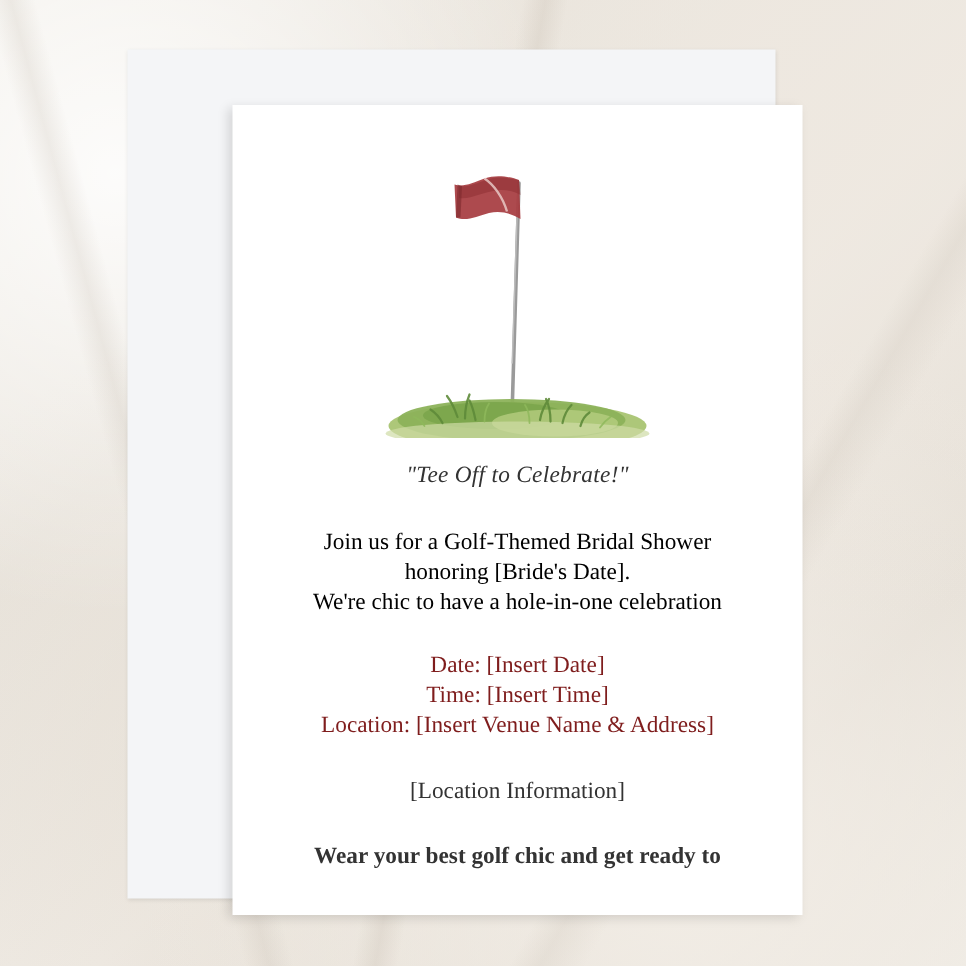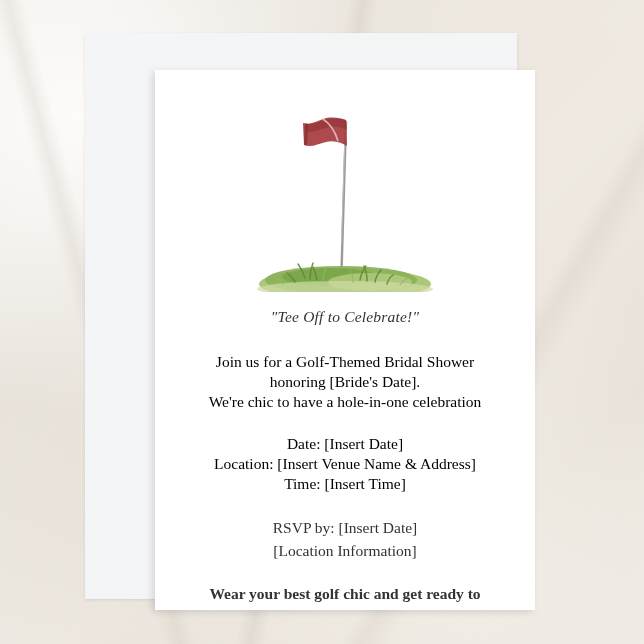--- a/index.html
+++ b/index.html
@@ -91,21 +91,21 @@
     line-height: 20px;
     margin: 0 0 22px 0;
     color: #000000;
   }
   .para .line { display: block; }
 
   .details {
     font-size: 15.5px;
     line-height: 20px;
     margin: 0 0 22px 0;
-    color: #000000;
+    color: #7f1d1d;
   }
   .details .line { display: block; }
 
   .rsvp {
     font-size: 15.5px;
     line-height: 23px;
     margin: 0 0 22px 0;
     color: #333333;
   }
   .rsvp .line { display: block; }
@@ -169,26 +169,25 @@
       <p class="tagline">"Tee Off to Celebrate!"</p>
 
       <p class="para">
         <span class="line">Join us for a Golf-Themed Bridal Shower</span>
         <span class="line">honoring [Bride's Date].</span>
         <span class="line">We're chic to have a hole-in-one celebration</span>
       </p>
 
       <p class="details">
         <span class="line">Date: [Insert Date]</span>
+        <span class="line">Time: [Insert Time]</span>
         <span class="line">Location: [Insert Venue Name &amp; Address]</span>
-        <span class="line">Time: [Insert Time]</span>
       </p>
 
       <p class="rsvp">
-        <span class="line">RSVP by: [Insert Date]</span>
         <span class="line">[Location Information]</span>
       </p>
 
       <p class="closing">
         <span class="line">Wear your best golf chic and get ready to</span>
 
       </p>
 
     </div>
   </div>

